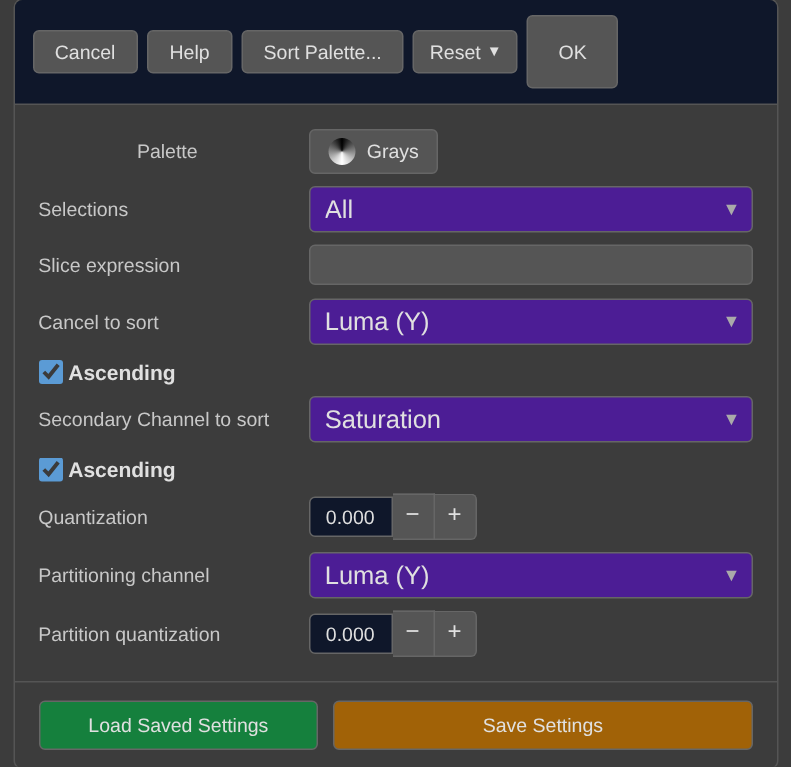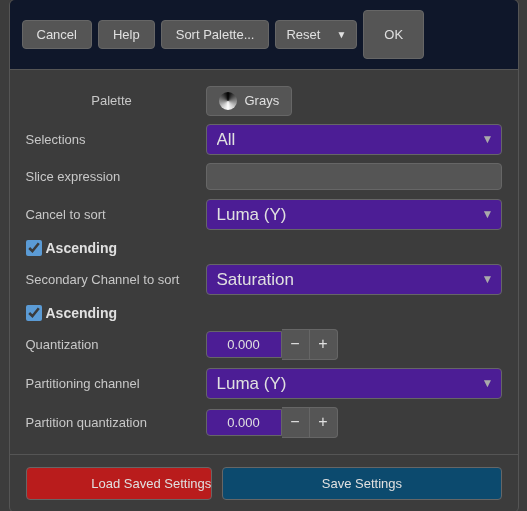--- a/index.html
+++ b/index.html
@@ -44,21 +44,21 @@
       border-radius: 4px;
       padding: 6px 14px;
       cursor: pointer;
       font-size: 13px;
       font-weight: 500;
     }
 
     .reset-btn {
       display: flex;
       align-items: center;
-      gap: 16px;
+      gap: 4px;
       background: #555;
       color: #e0e0e0;
       border: 1px solid #666;
       border-radius: 4px;
       padding: 6px 10px;
       cursor: pointer;
       font-size: 13px;
     }
 
     .reset-btn .chevron {
@@ -184,22 +184,22 @@
       color: #e0e0e0;
     }
 
     .number-row {
       display: flex;
       align-items: center;
       gap: 0;
     }
 
     .number-input {
-      width: 76px;
-      background: #4c1d95;
+      width: 56px;
+      background: #0f172a;
       border: 1px solid #666;
       border-radius: 4px 0 0 4px;
       color: #e0e0e0;
       font-size: 13px;
       padding: 5px 8px;
       text-align: center;
     }
 
     .stepper-btn {
       background: #555;
@@ -225,33 +225,33 @@
 
     .bottom-buttons {
       display: flex;
       gap: 10px;
       padding: 12px 16px;
       border-top: 1px solid #555;
     }
 
     .load-btn {
       flex: 1;
-      background: #b91c1c;
+      background: #15803d;
       border: 1px solid #666;
       border-radius: 4px;
       color: #e0e0e0;
       font-size: 13px;
       padding: 8px 0;
       cursor: pointer;
-      text-align: right;
+      text-align: center;
     }
 
     .save-btn {
       flex: 1.5;
-      background: #0c4a6e;
+      background: #a16207;
       border: 1px solid #666;
       border-radius: 4px;
       color: #e0e0e0;
       font-size: 13px;
       padding: 8px 0;
       cursor: pointer;
       text-align: center;
     }
   </style>
 </head>

